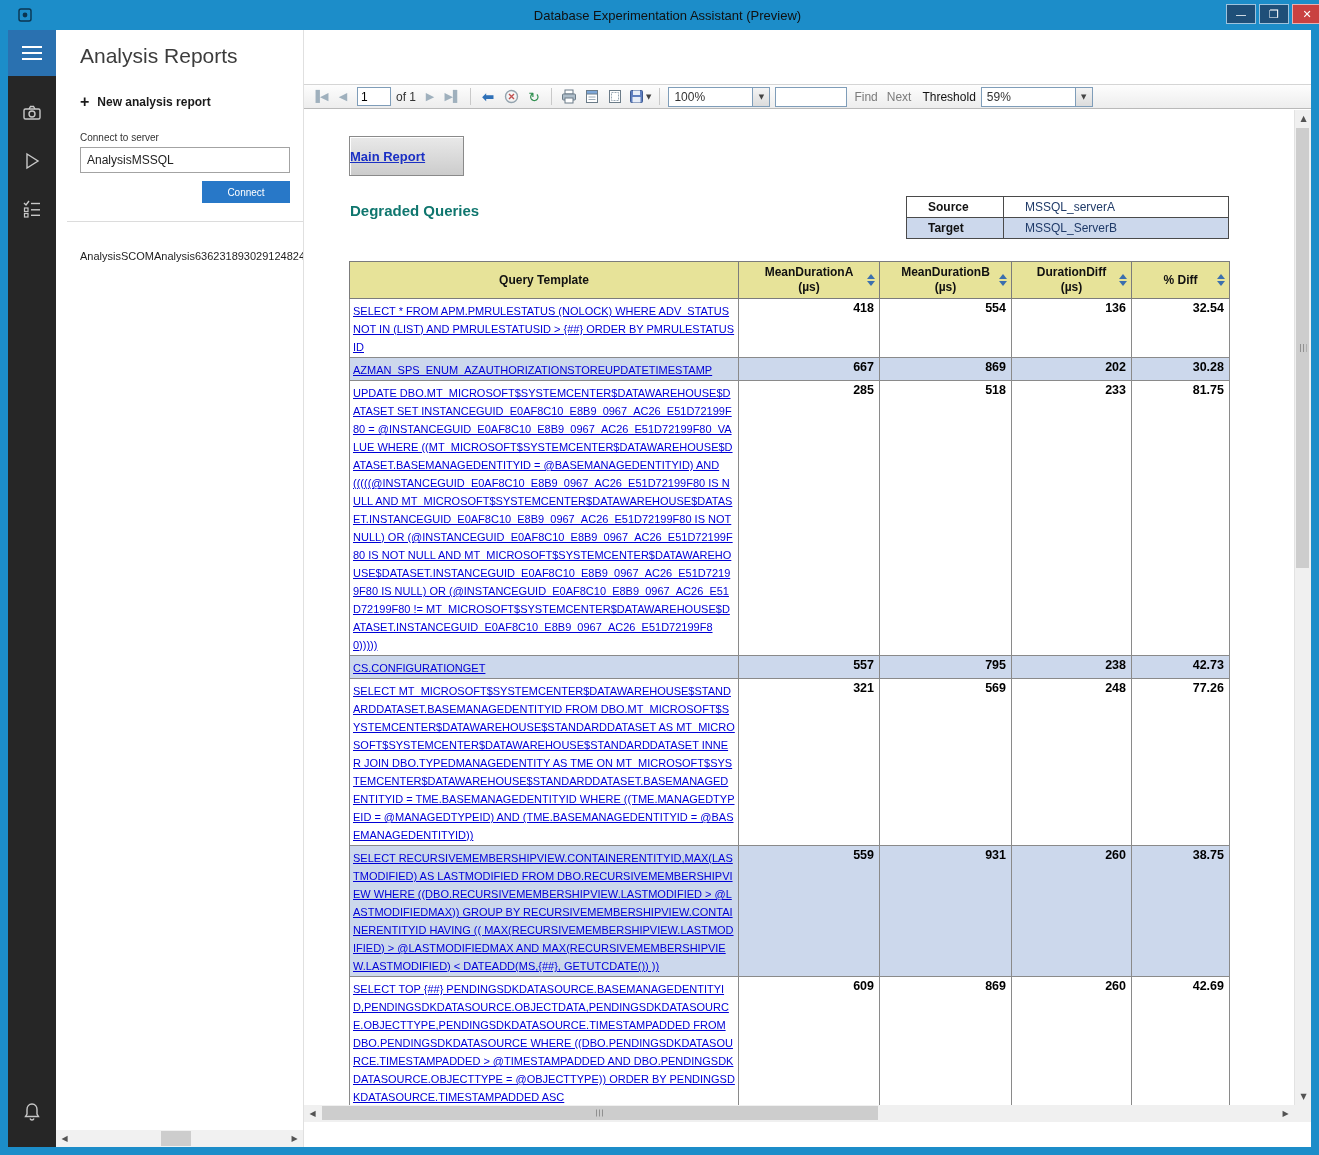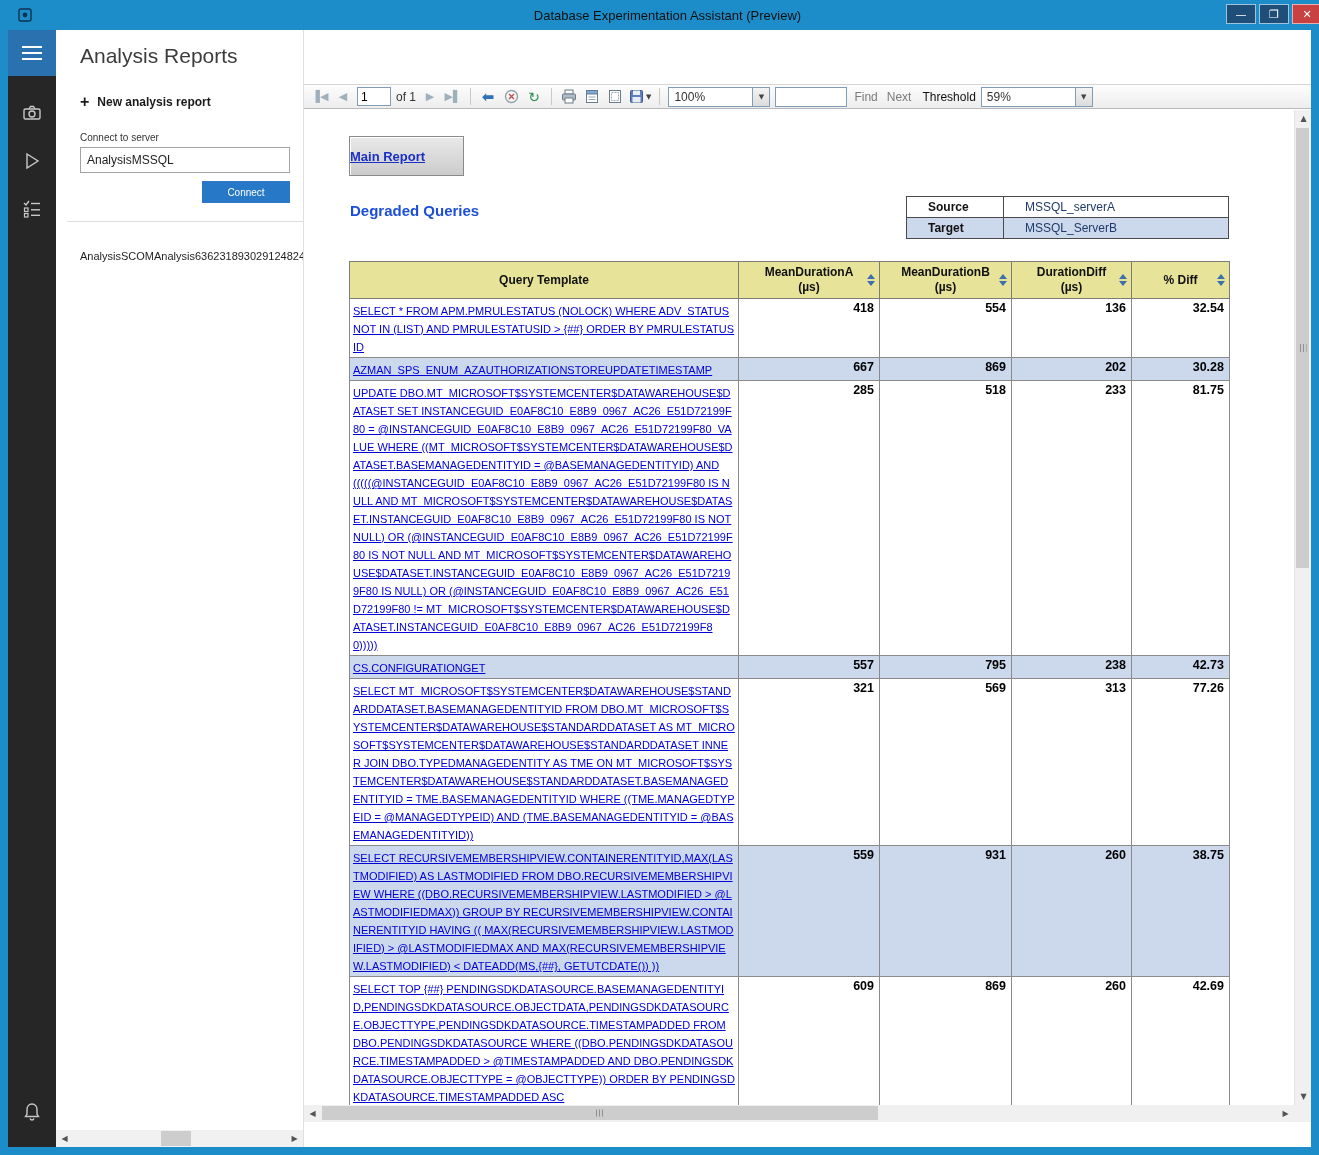--- a/index.html
+++ b/index.html
@@ -64,21 +64,21 @@
 
   
   .viewport { position:absolute; top:80px; left:0; right:17px; height:995px; background:#fff; overflow:hidden; }
   .canvas { position:relative; width:100%; height:100%; }
 
   .main-report-btn { position:absolute; left:45px; top:26px; width:115px; height:40px;
     background:linear-gradient(#e9e9e9,#cccccc); border:1px solid #8a8a8a;
     box-shadow: inset 1px 1px 0 #ffffff; display:flex; align-items:center; cursor:pointer; }
   .main-report-btn a { font-size:13px; font-weight:bold; color:#1a2fc4; text-decoration:underline; }
 
-  .report-title { position:absolute; left:46px; top:92px; font-size:15px; font-weight:bold; color:#1d4ed8; }
+  .report-title { position:absolute; left:46px; top:92px; font-size:15px; font-weight:bold; color:#0f766e; }
 
   .st-table { position:absolute; left:602px; top:86px; border-collapse:collapse; }
   .st-table td { border:1px solid #4a4a4a; height:21px; font-size:12px; padding:1px 21px; }
   .st-table td.lbl { width:97px; font-weight:bold; color:#111; }
   .st-table td.val { width:225px; color:#1f3a68;margin-left:28px; }
 
   .report-table { position:absolute; left:45px; top:151px; border-collapse:collapse; table-layout:fixed; width:880px; }
   .report-table th { background:#E7E399; border:1px solid #7c7c7c; font-size:12px; color:#111; padding:3px 4px; height:36px; position:relative; vertical-align:middle; }
   .report-table td { border:1px solid #8a8a8a; vertical-align:top; }
   .col-q { width:389px; } .col-a { width:141px; } .col-b { width:132px; } .col-d { width:120px; } .col-p { width:98px; }
@@ -357,21 +357,21 @@
                 <td class="query"><a href="#">CS.CONFIGURATIONGET</a></td>
                 <td class="num">557</td>
                 <td class="num">795</td>
                 <td class="num">238</td>
                 <td class="num">42.73</td>
               </tr>
               <tr>
                 <td class="query"><a href="#">SELECT MT_MICROSOFT$SYSTEMCENTER$DATAWAREHOUSE$STANDARDDATASET.BASEMANAGEDENTITYID FROM DBO.MT_MICROSOFT$SYSTEMCENTER$DATAWAREHOUSE$STANDARDDATASET AS MT_MICROSOFT$SYSTEMCENTER$DATAWAREHOUSE$STANDARDDATASET INNER JOIN DBO.TYPEDMANAGEDENTITY AS TME ON MT_MICROSOFT$SYSTEMCENTER$DATAWAREHOUSE$STANDARDDATASET.BASEMANAGEDENTITYID = TME.BASEMANAGEDENTITYID WHERE ((TME.MANAGEDTYPEID = @MANAGEDTYPEID) AND (TME.BASEMANAGEDENTITYID = @BASEMANAGEDENTITYID))</a></td>
                 <td class="num">321</td>
                 <td class="num">569</td>
-                <td class="num">313</td>
+                <td class="num">248</td>
                 <td class="num">77.26</td>
               </tr>
               <tr>
                 <td class="query"><a href="#">SELECT RECURSIVEMEMBERSHIPVIEW.CONTAINERENTITYID,MAX(LASTMODIFIED) AS LASTMODIFIED FROM DBO.RECURSIVEMEMBERSHIPVIEW WHERE ((DBO.RECURSIVEMEMBERSHIPVIEW.LASTMODIFIED &gt; @LASTMODIFIEDMAX)) GROUP BY RECURSIVEMEMBERSHIPVIEW.CONTAINERENTITYID HAVING (( MAX(RECURSIVEMEMBERSHIPVIEW.LASTMODIFIED) &gt; @LASTMODIFIEDMAX AND MAX(RECURSIVEMEMBERSHIPVIEW.LASTMODIFIED) &lt; DATEADD(MS,{##}, GETUTCDATE()) ))</a></td>
                 <td class="num">559</td>
                 <td class="num">931</td>
                 <td class="num">260</td>
                 <td class="num">38.75</td>
               </tr>
               <tr>

